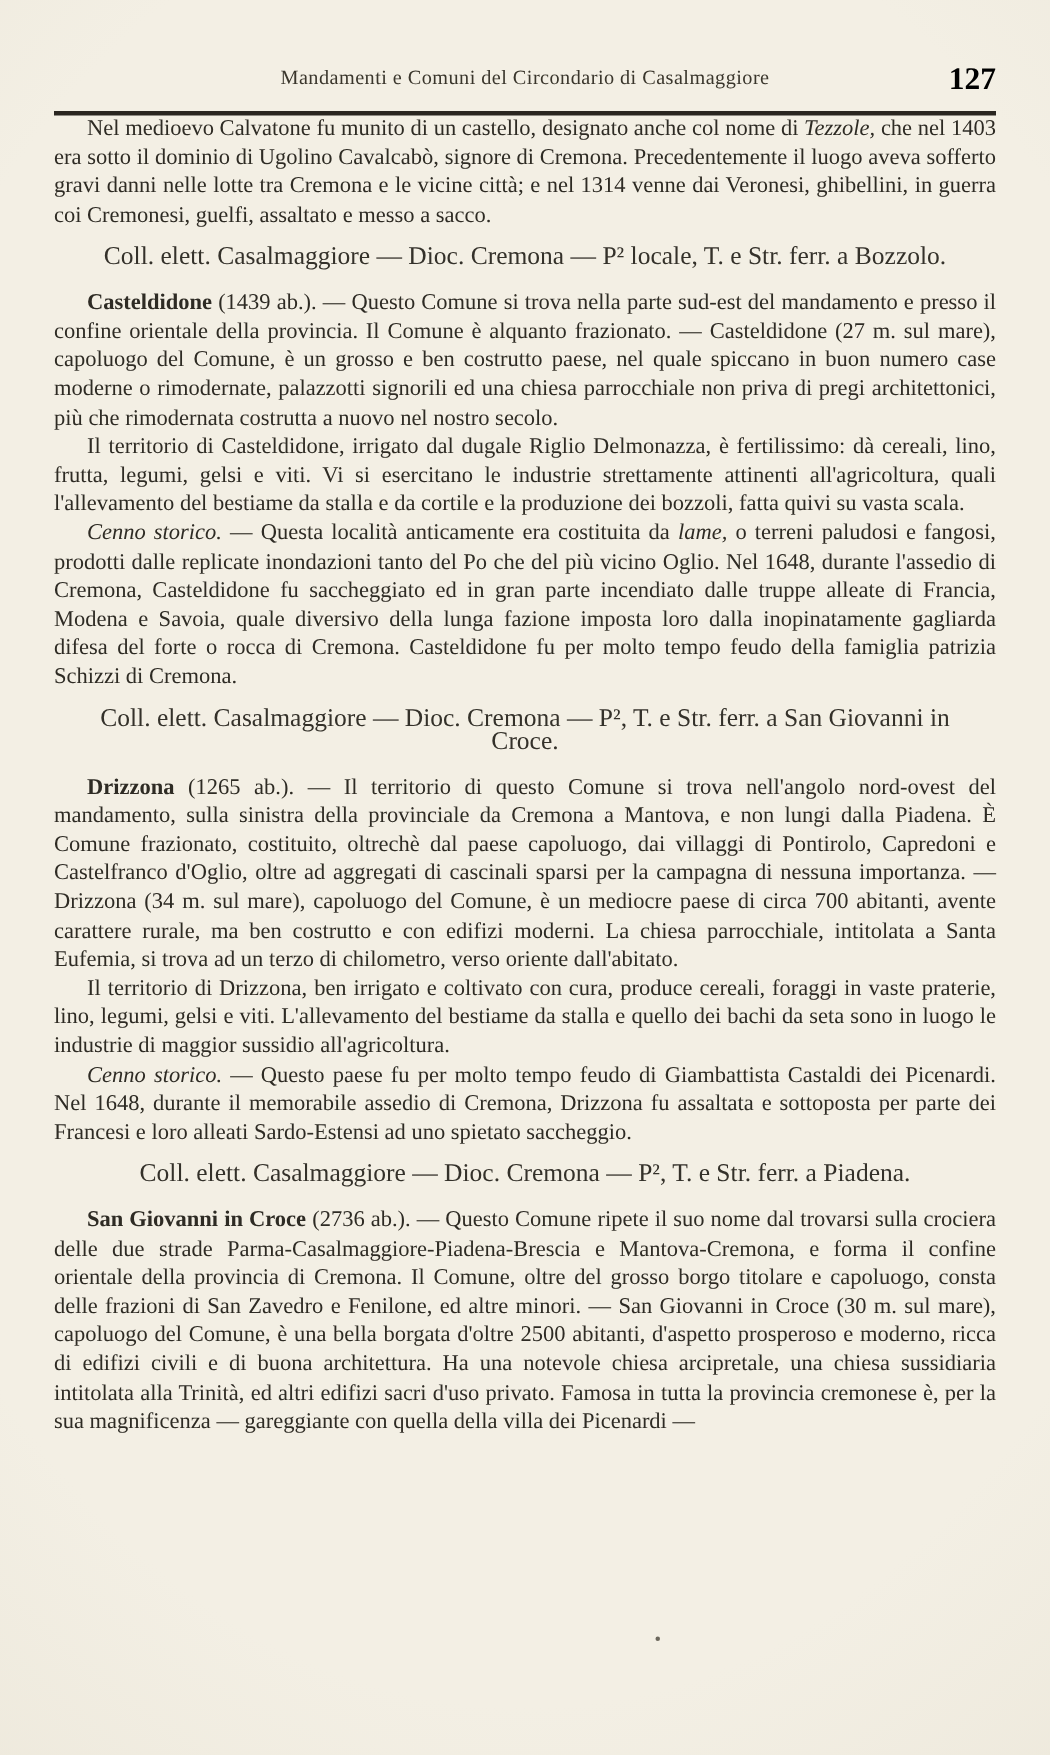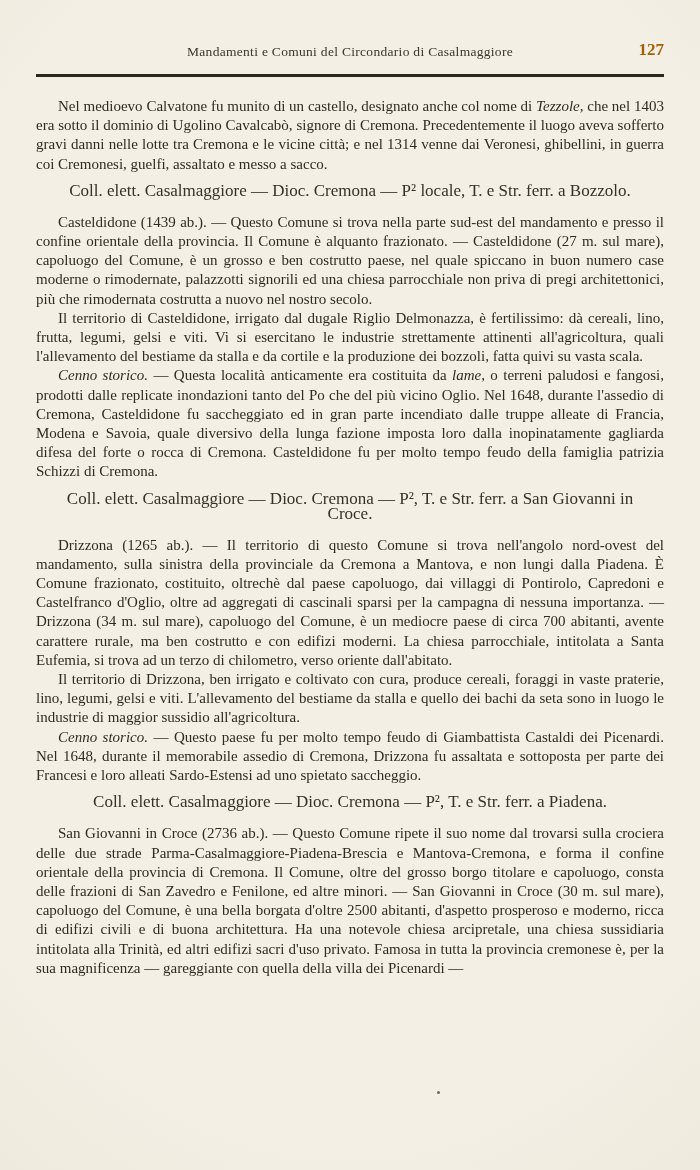--- a/index.html
+++ b/index.html
@@ -11,37 +11,36 @@
     color: #2e2b24;
   }
   .page { position: relative; width: 700px; height: 1170px; padding: 44px 36px 0 36px; }
   .page-header { position: relative; height: 22px; }
   .running-title {
     display: block; text-align: center;
     font-size: 13.5px; letter-spacing: 0.3px; color: #3a362c;
   }
   .page-number {
     position: absolute; right: 0; top: -4px;
-    font-size: 17px; font-weight: bold; color: #a16207;
+    font-size: 21px; font-weight: bold; color: #000000;
   }
   .header-rule { height: 3px; background: #2a2620; margin-top: 8px; }
   .page-body {
-    margin-top: 20px;
     font-size: 15px; line-height: 19.2px;
     text-align: justify;
   }
   p.paragraph { margin: 0; text-indent: 22px; }
   p.colophon {
     margin: 9px 8px 15px 8px;
     text-align: center; text-indent: 0;
     font-size: 17px; line-height: 15px;
     color: #34312a;
   }
   .seg-italic { font-style: italic; }
-  .seg-bold   { font-weight: normal; }
+  .seg-bold   { font-weight: bold; }
   .ink-speck {
     position: absolute; left: 437px; top: 1091px;
     width: 3px; height: 3px; border-radius: 50%;
     background: #6b675c;
   }
 </style>
 </head>
 <body>
 
 <div class="page">

